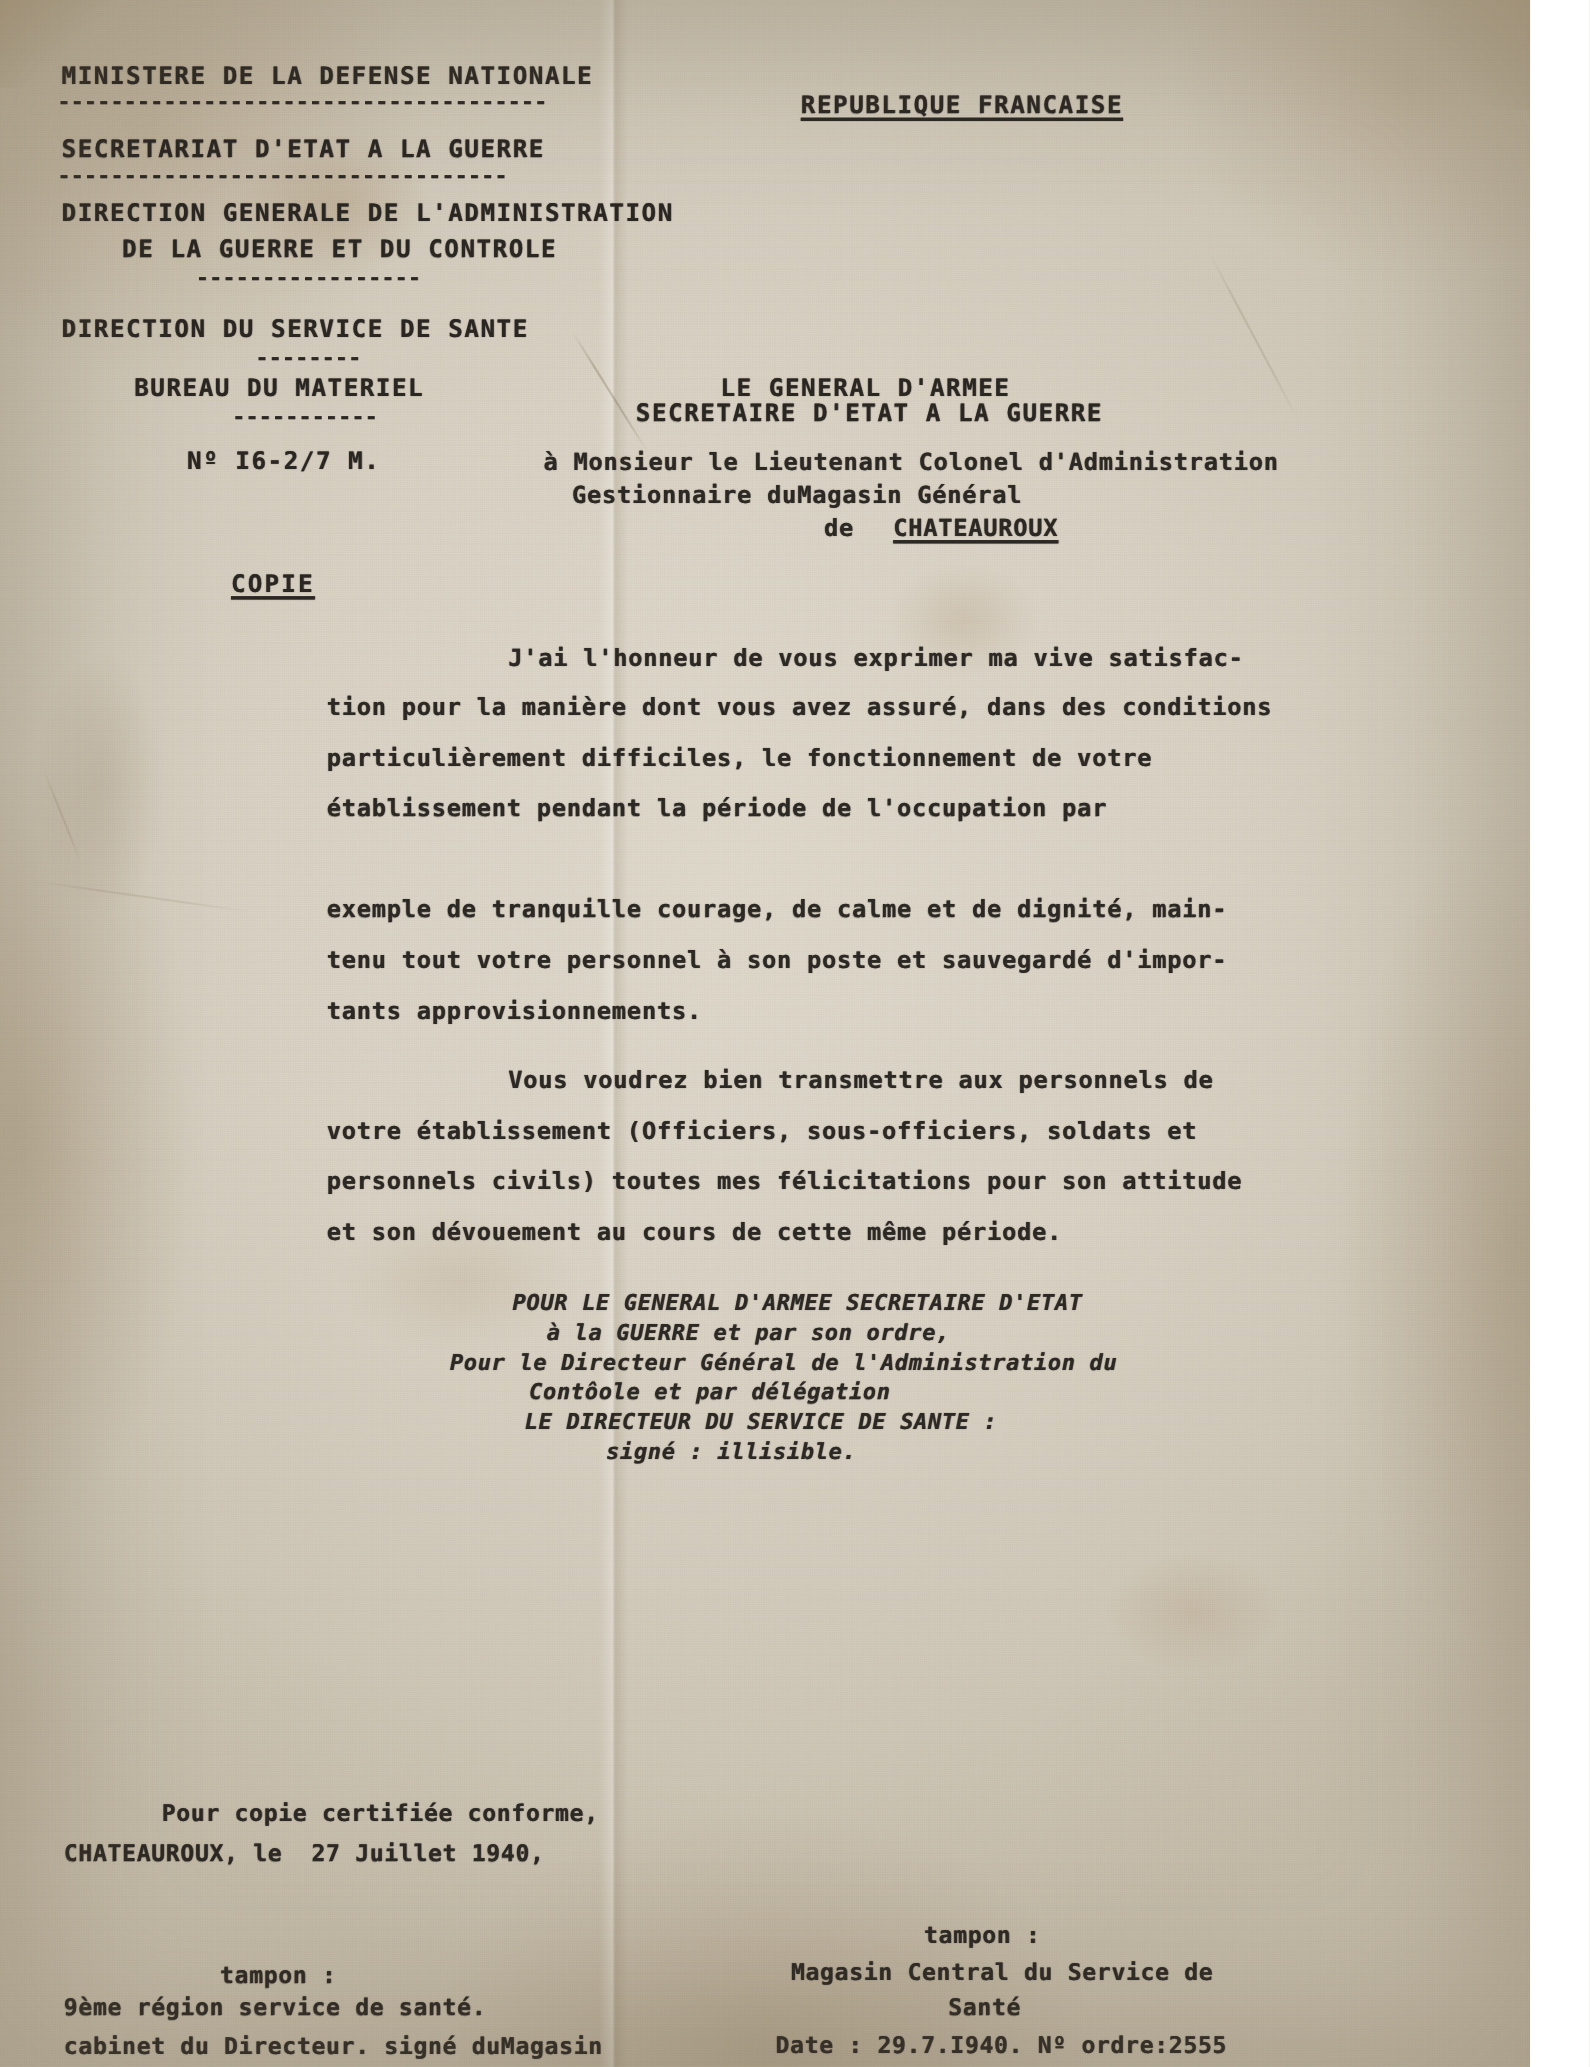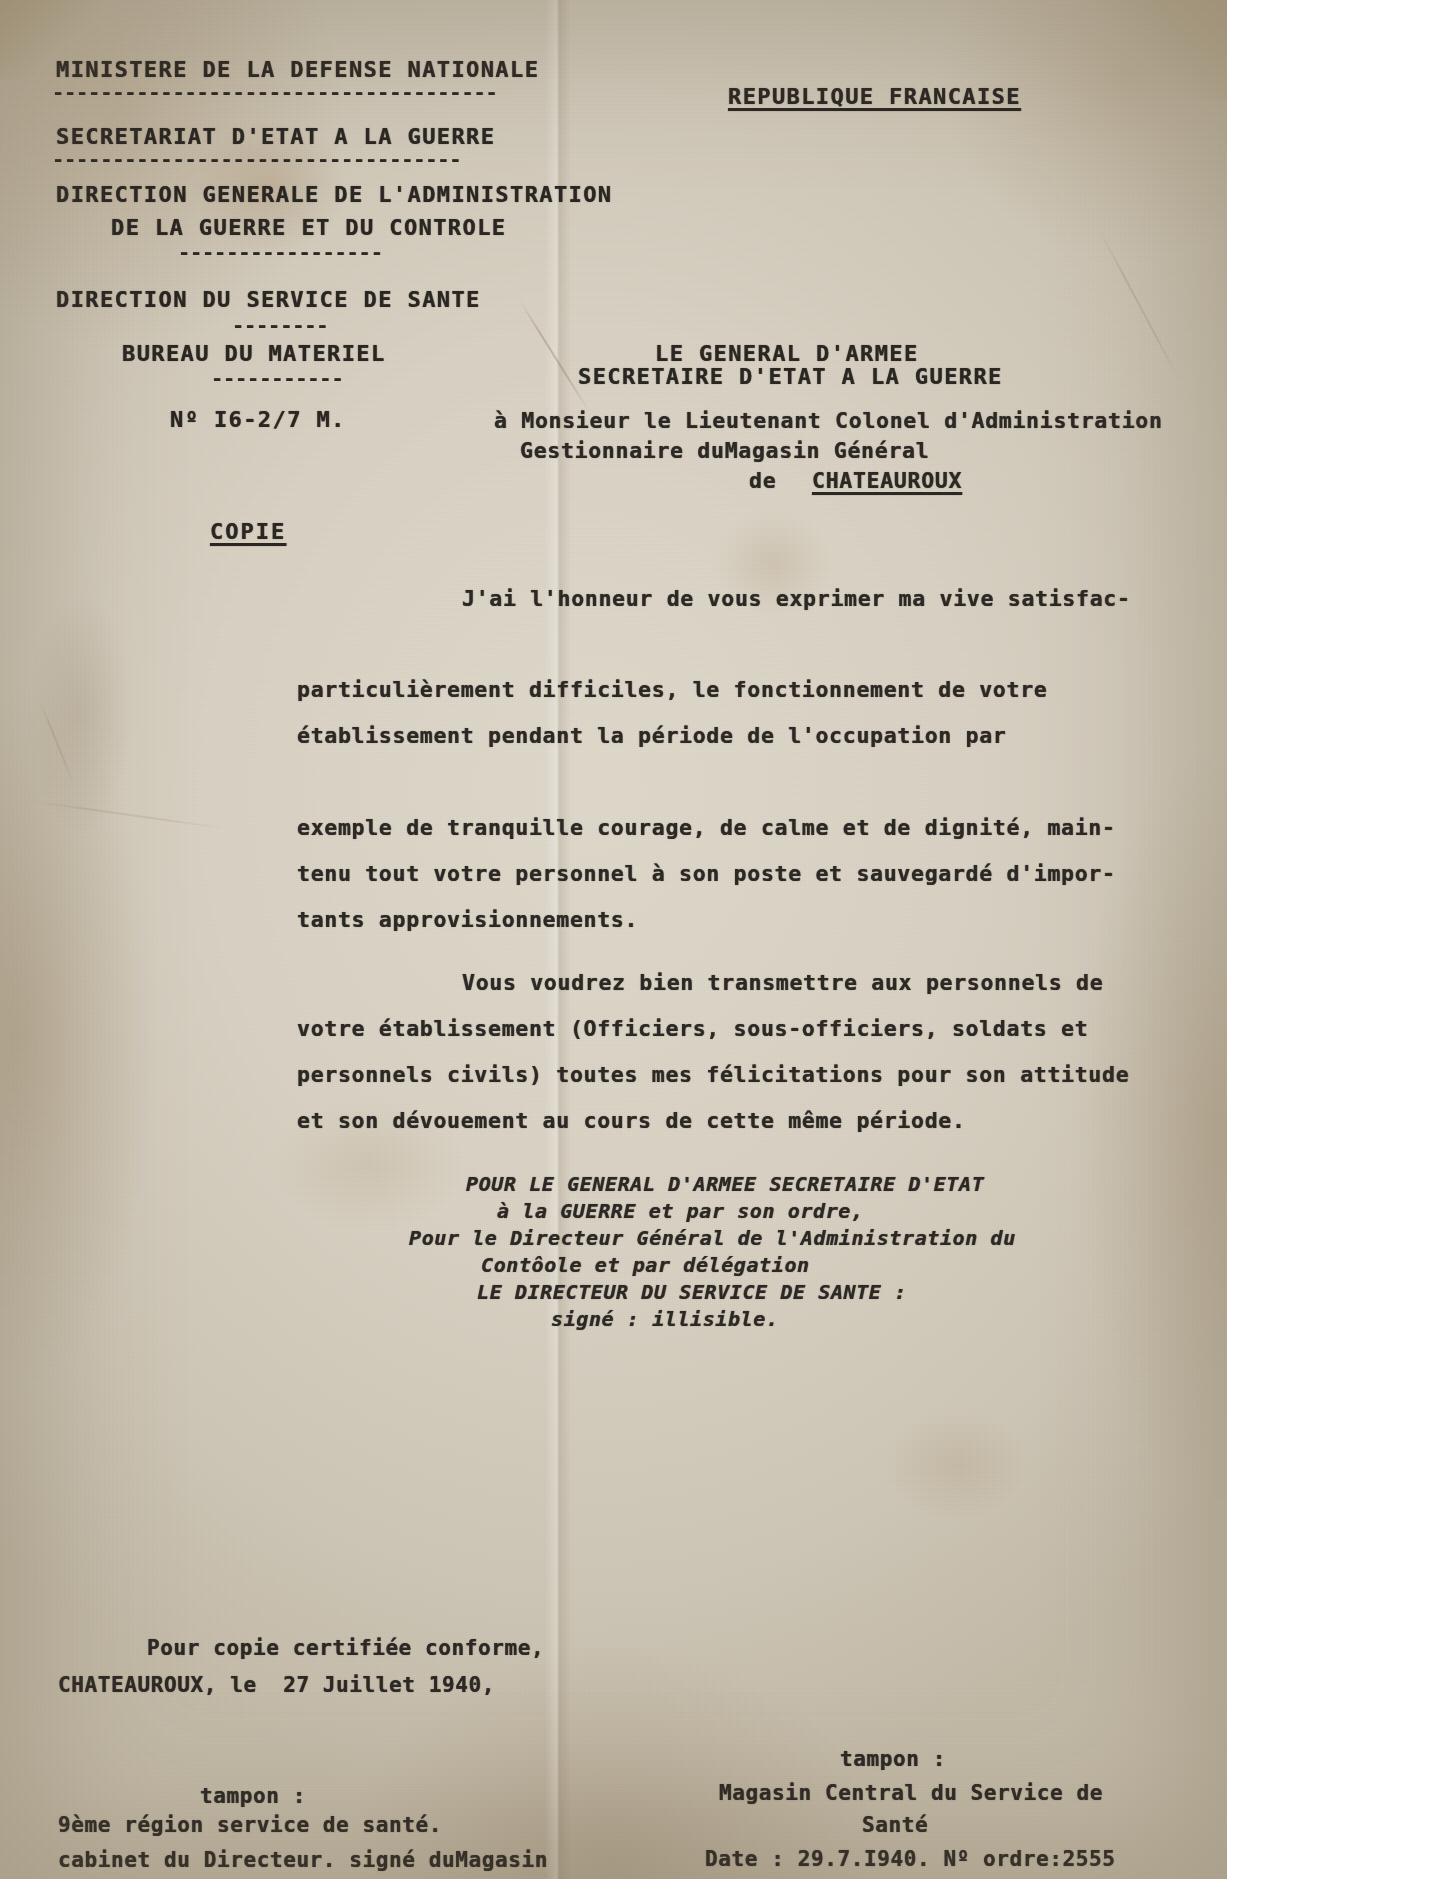--- a/index.html
+++ b/index.html
@@ -3,21 +3,21 @@
 <meta charset="utf-8">
 <style>
   html, body {
     margin: 0;
     padding: 0;
     background: #ffffff;
   }
 
   #page {
     position: relative;
-    width: 1227px;
+    width: 1391px;
     height: 1879px;
     overflow: hidden;
     background: #d9d3c6;
     font-family: "DejaVu Sans Mono", monospace;
   }
 
   
   .paper-base {
     position: absolute;
     inset: 0;
@@ -168,20 +168,21 @@
   <div class="tt hdr" style="left:578px; top:364px;">SECRETAIRE D'ETAT A LA GUERRE</div>
 
   <div class="tt body-line" style="left:494px; top:408px;">à Monsieur le Lieutenant Colonel d'Administration</div>
   <div class="tt body-line" style="left:520px; top:438px;">Gestionnaire duMagasin Général</div>
   <div class="tt body-line" style="left:749px; top:468px;">de</div>
   <div class="tt body-line u" style="left:812px; top:468px;">CHATEAUROUX</div>
 
   <div class="tt hdr u" style="left:210px; top:519px; letter-spacing:2px;">COPIE</div>
 
   <div class="tt body-line" style="left:462px; top:586px;">J'ai l'honneur de vous exprimer ma vive satisfac-</div>
+  <div class="tt body-line" style="left:297px; top:631px;">tion pour la manière dont vous avez assuré, dans des conditions</div>
   <div class="tt body-line" style="left:297px; top:677px;">particulièrement difficiles, le fonctionnement de votre</div>
   <div class="tt body-line" style="left:297px; top:723px;">établissement pendant la période de l'occupation par</div>
   <div class="tt body-line" style="left:297px; top:815px;">exemple de tranquille courage, de calme et de dignité, main-</div>
   <div class="tt body-line" style="left:297px; top:861px;">tenu tout votre personnel à son poste et sauvegardé d'impor-</div>
   <div class="tt body-line" style="left:297px; top:907px;">tants approvisionnements.</div>
 
   <div class="tt body-line" style="left:462px; top:970px;">Vous voudrez bien transmettre aux personnels de</div>
   <div class="tt body-line" style="left:297px; top:1016px;">votre établissement (Officiers, sous-officiers, soldats et</div>
   <div class="tt body-line" style="left:297px; top:1062px;">personnels civils) toutes mes félicitations pour son attitude</div>
   <div class="tt body-line" style="left:297px; top:1108px;">et son dévouement au cours de cette même période.</div>

